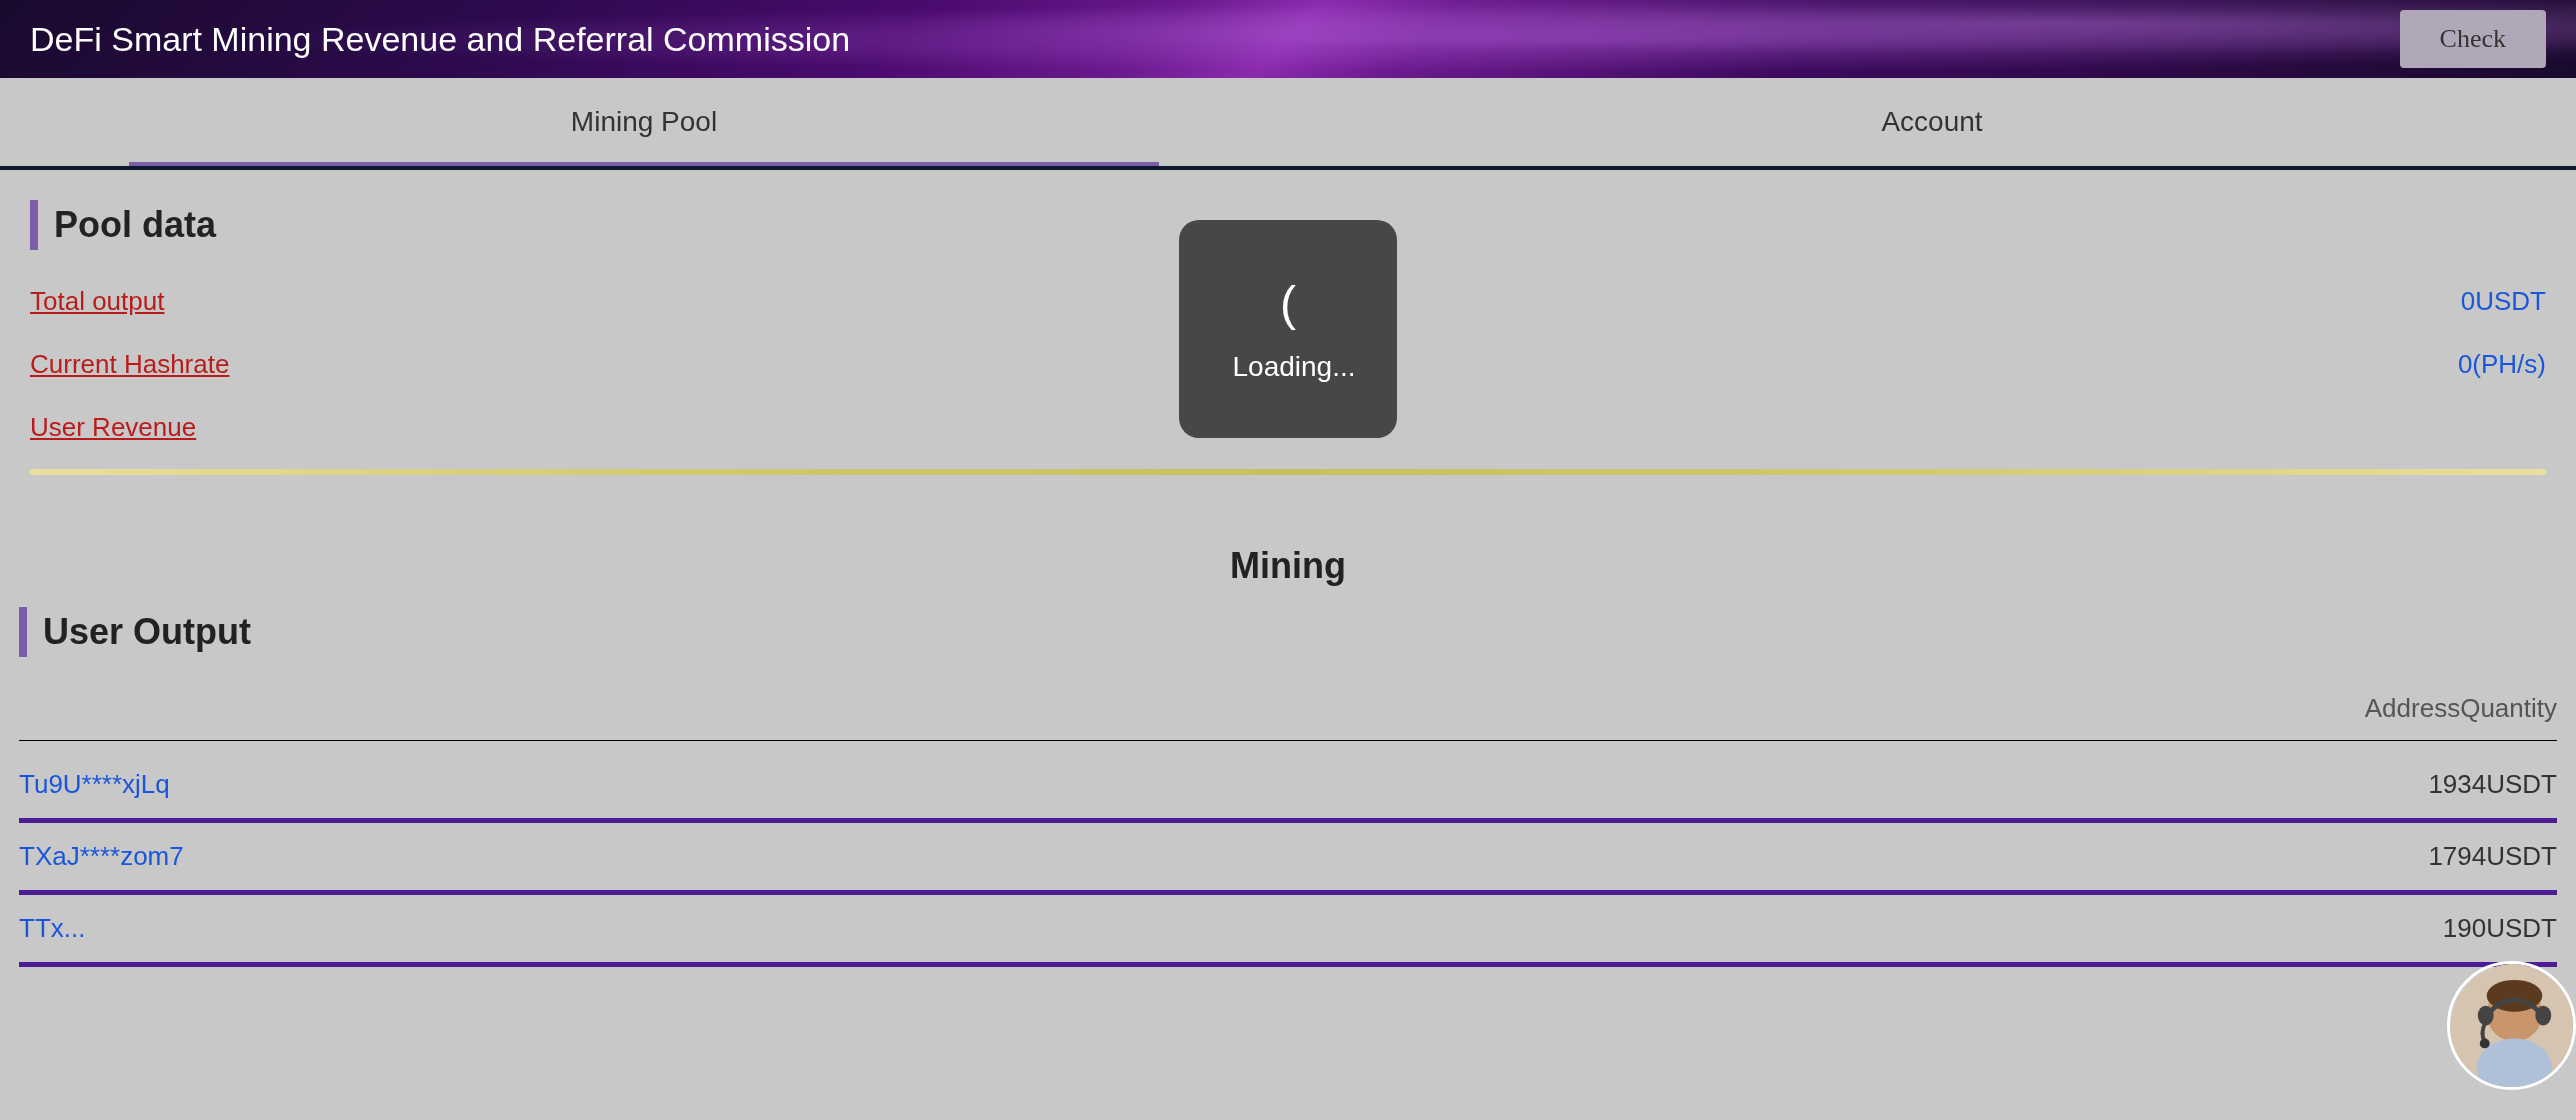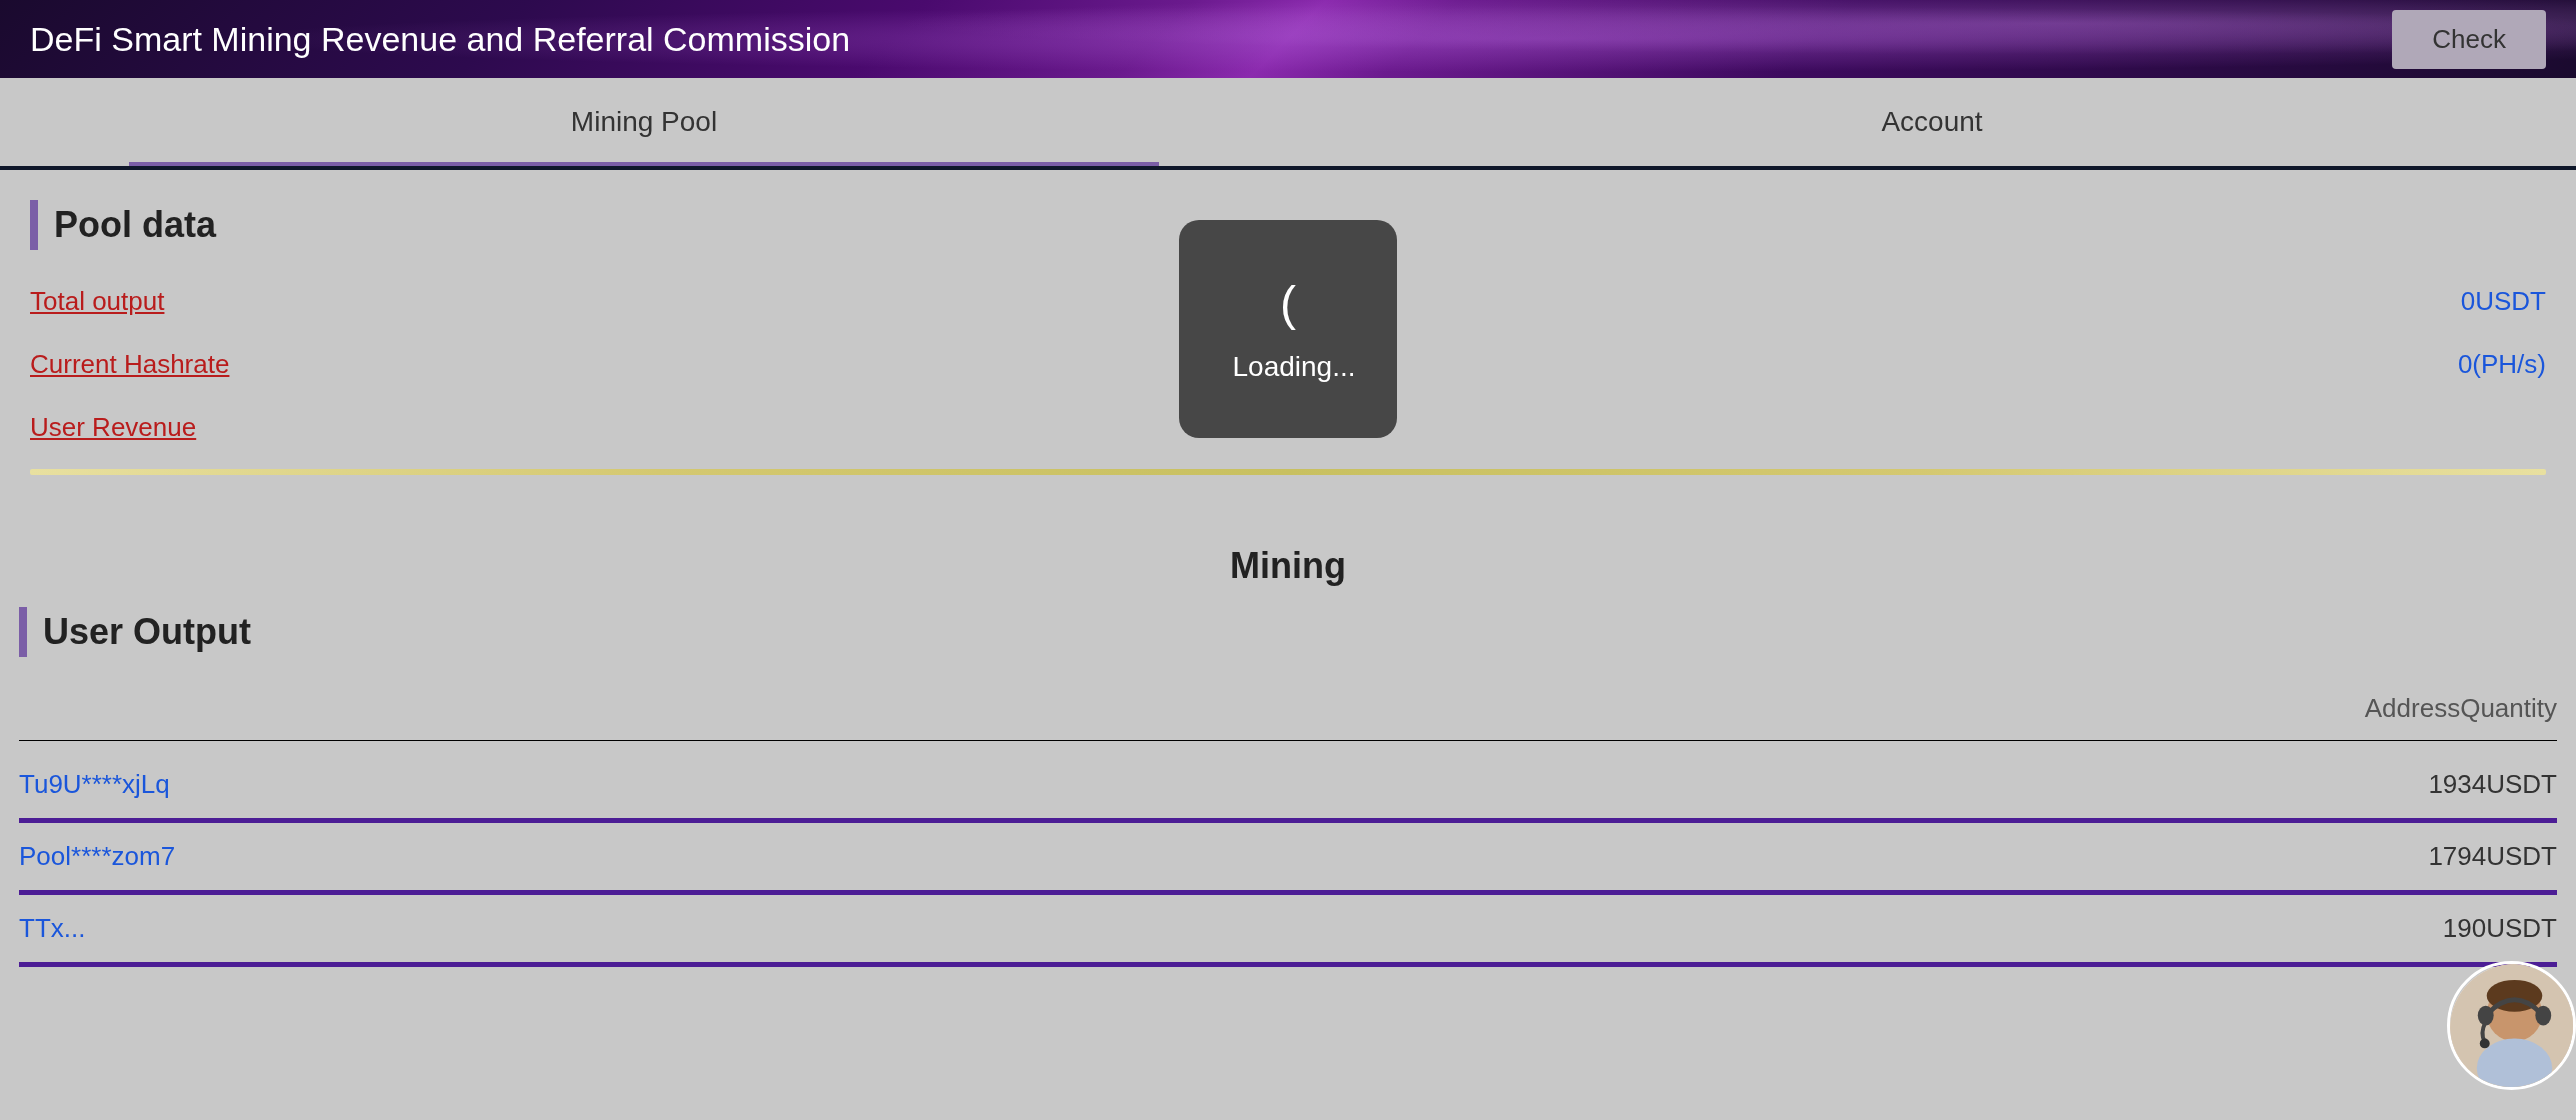--- a/index.html
+++ b/index.html
@@ -52,20 +52,21 @@
     .check-button {
       background-color: #b0a8b8;
       color: #333;
       border: none;
       padding: 14px 40px;
       font-size: 26px;
       cursor: pointer;
       border-radius: 4px;
       position: relative;
       z-index: 1;
+      font-family: Liberation Serif, serif;
     }
 
     
     .tabs-container {
       background-color: #c8c8c8;
       display: flex;
       border-bottom: 4px solid #0f172a;
     }
 
     .tab {
@@ -304,21 +305,21 @@
     <span>Address</span>
     <span>Quantity</span>
   </div>
 
   <div class="table-row">
     <a class="address-link">Tu9U****xjLq</a>
     <span class="quantity-value">1934USDT</span>
   </div>
 
   <div class="table-row">
-    <a class="address-link">Pool****zom7</a>
+    <a class="address-link">TXaJ****zom7</a>
     <span class="quantity-value">1794USDT</span>
   </div>
 
   <div class="table-row">
     <a class="address-link">TTx...</a>
     <span class="quantity-value">190USDT</span>
   </div>
 
 </div>
 

